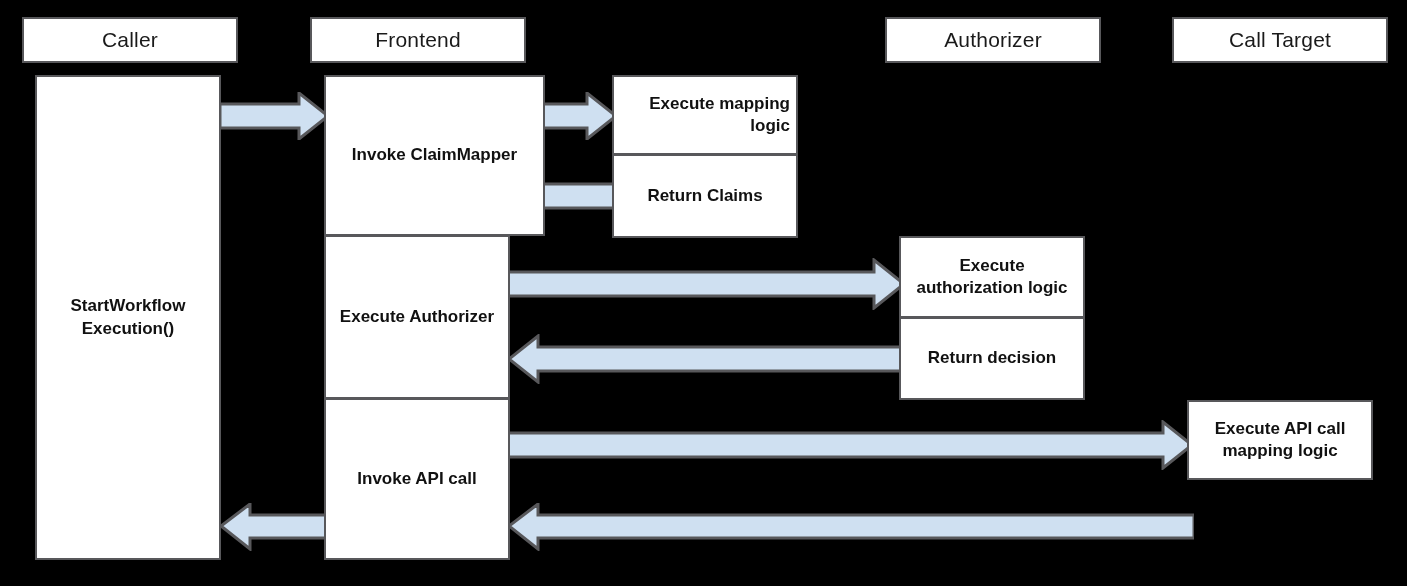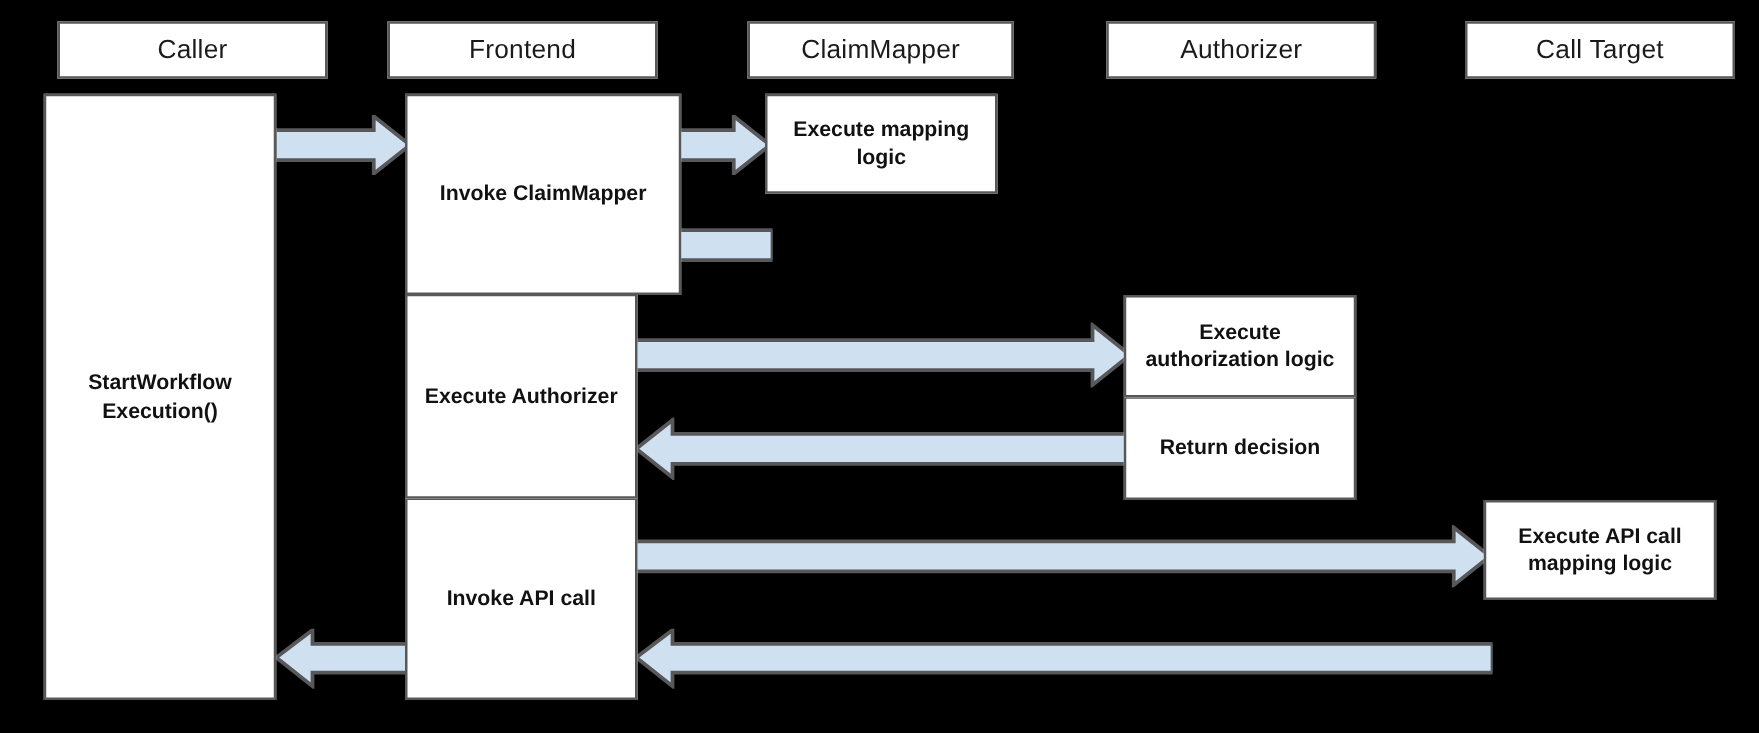--- a/index.html
+++ b/index.html
@@ -65,31 +65,28 @@
     stroke: #58585b;
     stroke-width: 3;
     stroke-linejoin: miter;
   }
 </style>
 </head>
 <body>
 
 <div id="canvas">
 
-  <div class="lane-header" style="left:22px; top:17px; width:216px; height:46px;margin-left:24px;">
+  <div class="lane-header" style="left:22px; top:17px; width:216px; height:46px;">
     <span>Caller</span>
   </div>
 
   <div class="lane-header" style="left:310px; top:17px; width:216px; height:46px;">
     <span>Frontend</span>
   </div>
 
-  <div class="lane-header" style="left:598px; top:17px; width:213px; height:46px;">
-    <span>ClaimMapper</span>
-  </div>
 
   <div class="lane-header" style="left:885px; top:17px; width:216px; height:46px;">
     <span>Authorizer</span>
   </div>
 
   <div class="lane-header" style="left:1172px; top:17px; width:216px; height:46px;">
     <span>Call Target</span>
   </div>
 
   <div class="arrow" style="left:220px; top:92px; width:110px; height:48px;">
@@ -147,22 +144,25 @@
   <div class="step-box" style="left:324px; top:75px; width:221px; height:161px;">
     <span>Invoke ClaimMapper</span>
   </div>
   <div class="step-box stacked" style="left:324px; top:236px; width:186px; height:163px;">
     <span>Execute Authorizer</span>
   </div>
   <div class="step-box stacked" style="left:324px; top:399px; width:186px; height:161px;">
     <span>Invoke API call</span>
   </div>
 
-  <div class="step-box" style="left:612px; top:75px; width:186px; height:80px;">
+  <div class="step-box" style="left:612px; top:75px; width:186px; height:80px;text-align:right;">
     <span>Execute mapping logic</span>
+  </div>
+  <div class="step-box stacked" style="left:612px; top:155px; width:186px; height:83px;">
+    <span>Return Claims</span>
   </div>
 
   <div class="step-box" style="left:899px; top:236px; width:186px; height:82px;">
     <span>Execute authorization logic</span>
   </div>
   <div class="step-box stacked" style="left:899px; top:318px; width:186px; height:82px;">
     <span>Return decision</span>
   </div>
 
   <div class="step-box" style="left:1187px; top:400px; width:186px; height:80px;">

